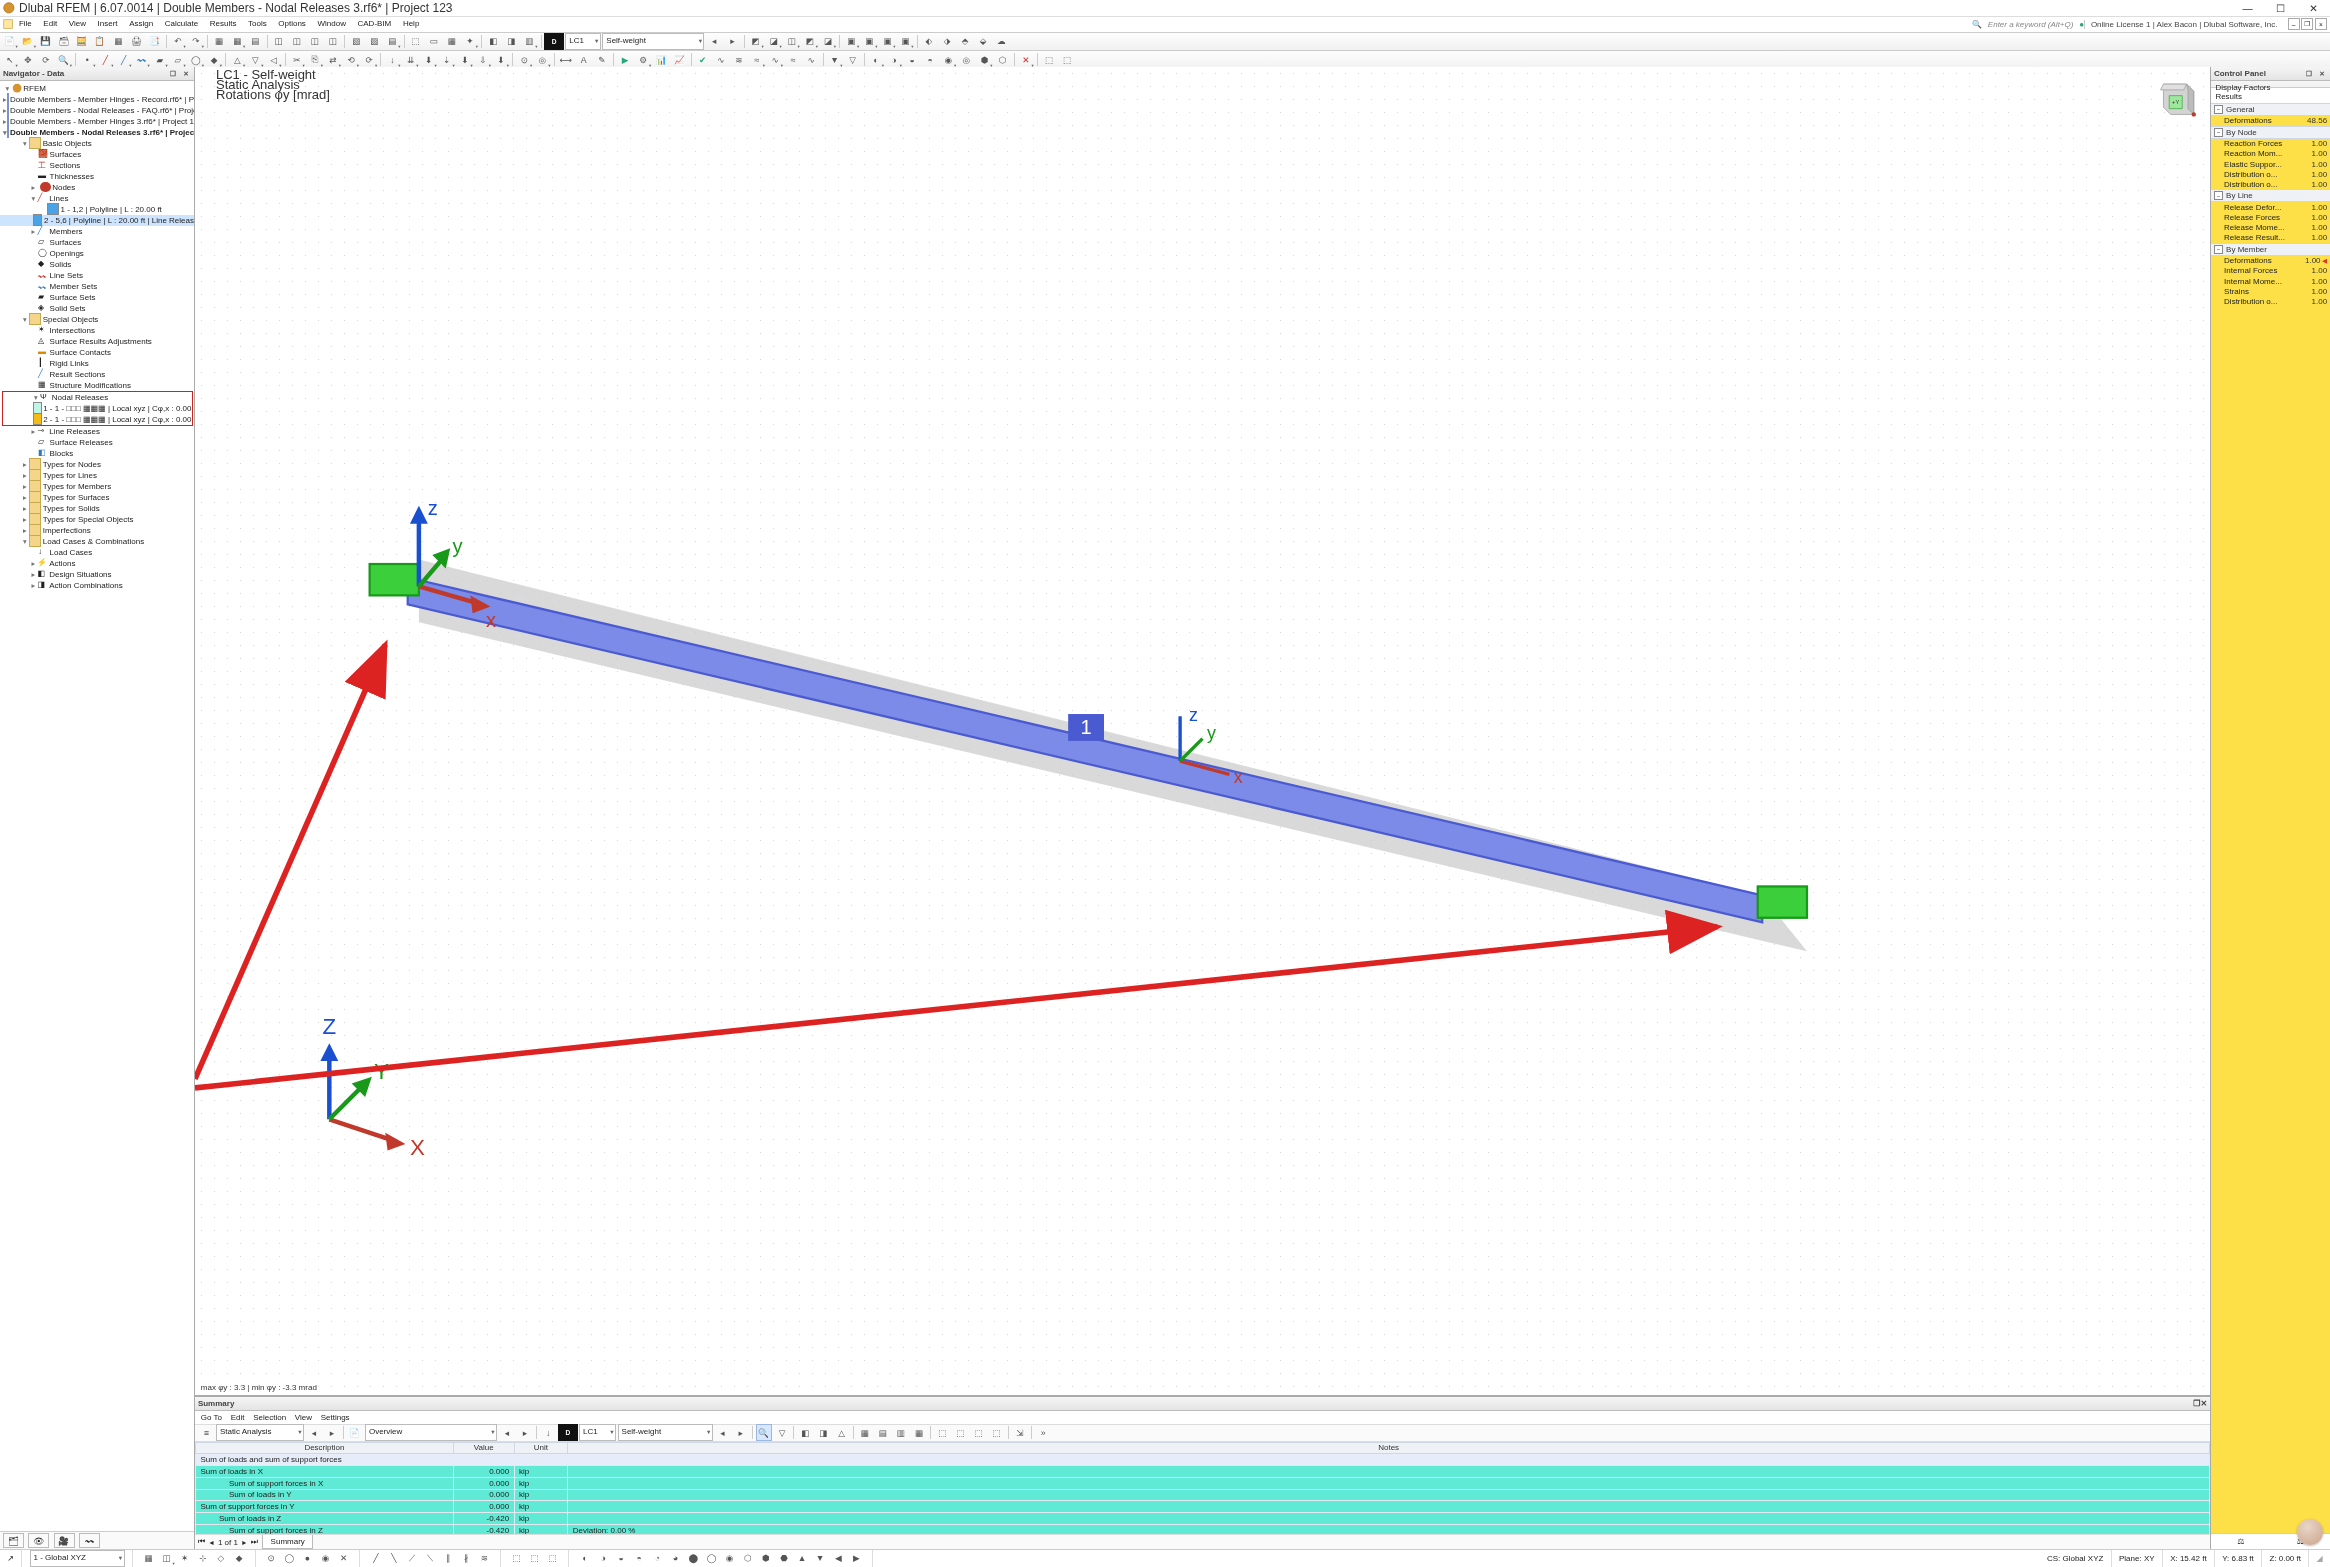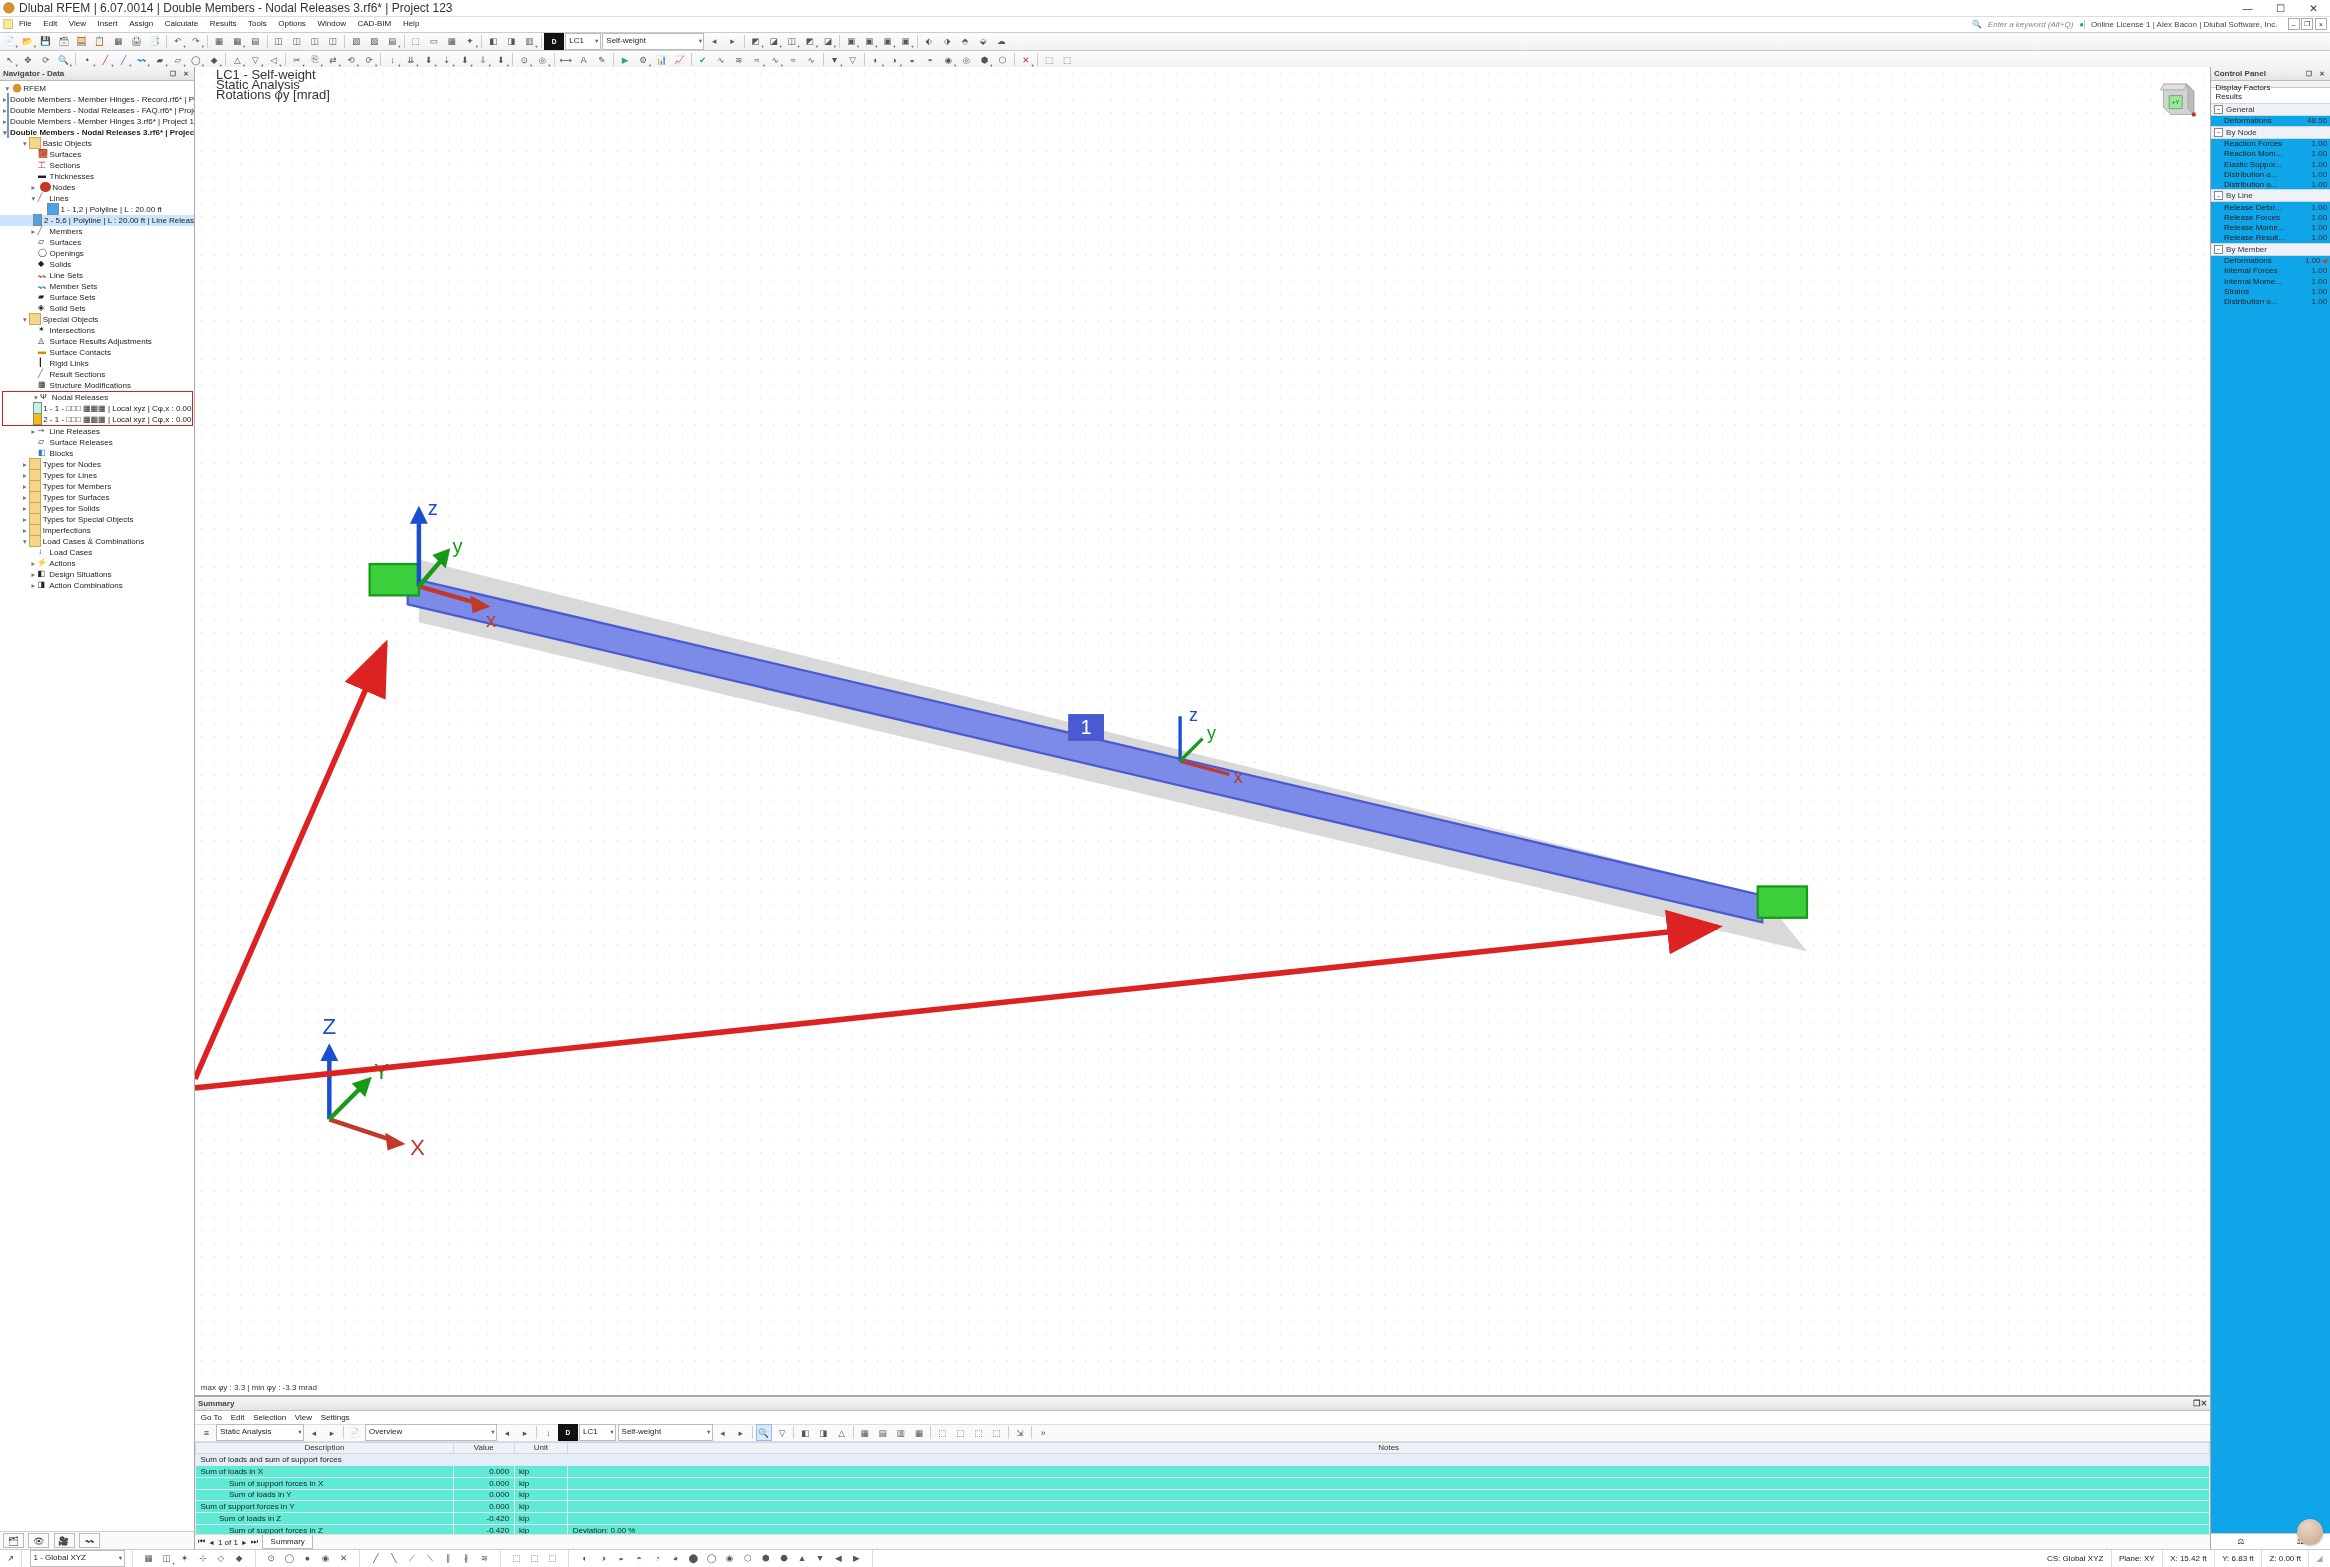--- a/index.html
+++ b/index.html
@@ -63,21 +63,21 @@
 .summenu span{cursor:default}
 .sumtoolbar{height:16px;display:flex;align-items:center;gap:1.5px;padding:0 2.9px;border-bottom:0.7px solid #ddd;background:#fafafa}
 .gridwrap{flex:1;overflow:auto;background:#5eead4}
 table.rgrid{border-collapse:collapse;width:100%;font-size:8px}
 table.rgrid th{background:#eef1f6;border:0.7px solid #cfd6e4;padding:0.7px 4.4px;font-weight:normal;color:#333;text-align:center}
 table.rgrid td{border:0.7px solid #e4e8f0;padding:0.7px 4.4px;height:9.5px}
 table.rgrid .section td{background:#e6edf9;font-weight:normal}
 .pager{height:14.6px;border-top:0.7px solid #ddd;display:flex;align-items:center;padding:0 2.9px;gap:4.4px;background:#fafafa}
 .pager .tab{border:0.7px solid #bbb;border-top:none;background:#fff;padding:0 7.3px;height:13px;line-height:13px}
 
-.cpbody{flex:1;overflow:auto;background:#0ea5e9;font-size:8px}
+.cpbody{flex:1;overflow:auto;background:#fde047;font-size:8px}
 .cpgrp{background:#eef1f6;border-top:0.7px solid #cfd6e4;border-bottom:0.7px solid #cfd6e4;padding:0.7px 2.9px;font-weight:normal;color:#333;display:flex;align-items:center;gap:2.9px}
 .cpgrp .exp{width:7.3px;height:7.3px;border:0.7px solid #888;font-size:5.8px;display:flex;align-items:center;justify-content:center;background:#fff}
 .cprow{display:flex;padding:0 2.9px;height:10.2px;align-items:center}
 .cprow .k{flex:1;padding-left:10.2px;white-space:nowrap;overflow:hidden;text-overflow:ellipsis}
 .cprow .v{width:29px;text-align:right;color:#333}
 .cprow.mark::after{content:"◀";color:#d33;font-size:6.6px;margin-left:1.5px}
 .cpfoot{height:16px;border-top:0.7px solid #ccc;display:flex;align-items:center;justify-content:space-around}
 
 .statusbar{height:17.5px;background:#fff;border-top:0.7px solid #ccc;display:flex;align-items:center;font-size:8px;position:absolute;left:0;right:0;bottom:0}
 .statusbar .cell{padding:0 7.3px;border-right:0.7px solid #ddd;height:100%;display:flex;align-items:center;gap:2.9px}

